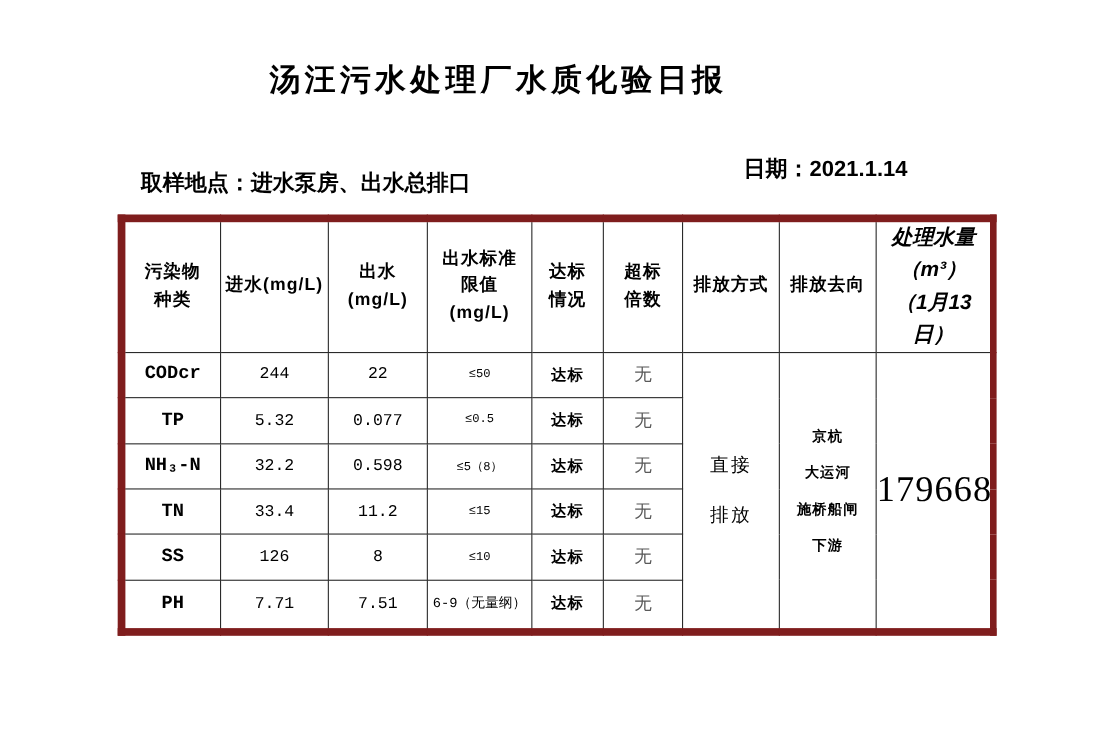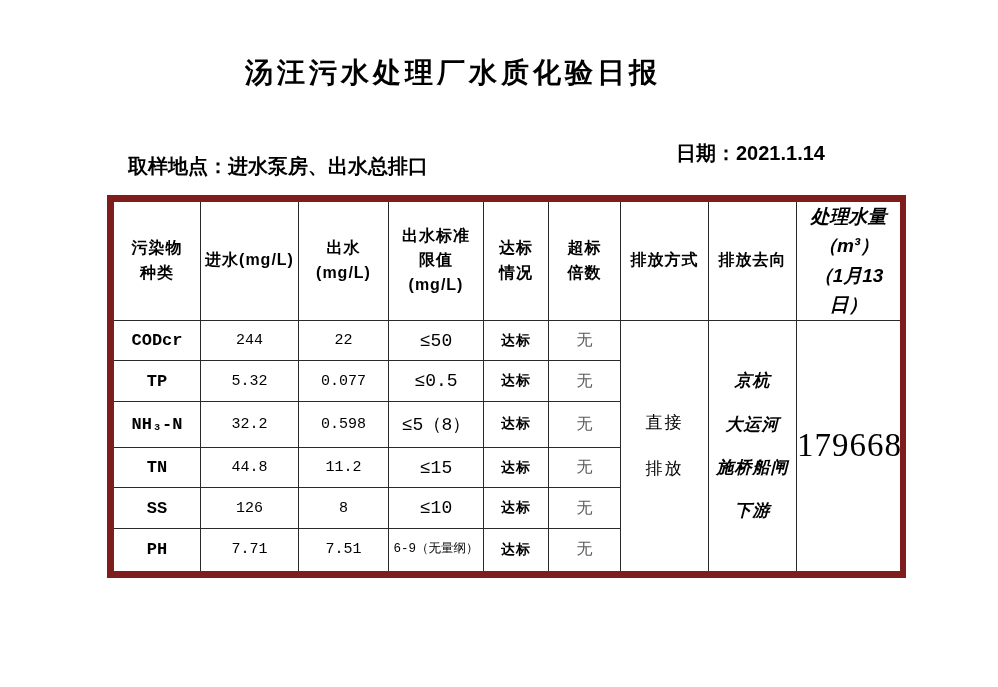--- a/index.html
+++ b/index.html
@@ -69,36 +69,35 @@
   th.hdr-volume { font-size: 19px; letter-spacing: 0; font-style: italic; }
   td.label {
     font-family: "Liberation Mono", "DejaVu Sans Mono", monospace;
     font-weight: bold;
     font-size: 17px;
   }
   td.num {
     font-family: "Liberation Mono", "DejaVu Sans Mono", monospace;
     font-size: 15px;
   }
-  td.limit { font-size: 18px; }
+  td.limit { font-size: 11px; }
   td.limit-small { font-size: 12.5px; line-height: 1.35; }
   td.status { font-size: 14px; font-weight: bold; letter-spacing: 1px; }
   td.exceed { font-size: 16px; color: #595959; }
   td.mode {
     font-size: 17px;
     font-weight: normal;
     line-height: 2.7;
     letter-spacing: 2px;
   }
   td.dest {
-    font-size: 17px;
+    font-size: 13px;
     font-weight: bold;
     line-height: 2.55;
     letter-spacing: 1px;
-    font-style: italic;
   }
   td.volume {
     font-family: "Liberation Serif", "DejaVu Serif", serif;
     font-size: 33px;
     letter-spacing: 1px;
   }
   .note {
     position: absolute;
     left: 128px;
     top: 589px;
@@ -179,21 +178,21 @@
         <td class="label">NH₃-N</td>
         <td class="num">32.2</td>
         <td class="num">0.598</td>
         <td class="num limit">≤5（8）</td>
         <td class="status">达标</td>
         <td class="exceed">无</td>
       </tr>
 
       <tr>
         <td class="label">TN</td>
-        <td class="num">44.8</td>
+        <td class="num">33.4</td>
         <td class="num">11.2</td>
         <td class="num limit">≤15</td>
         <td class="status">达标</td>
         <td class="exceed">无</td>
       </tr>
 
       <tr>
         <td class="label">SS</td>
         <td class="num">126</td>
         <td class="num">8</td>

